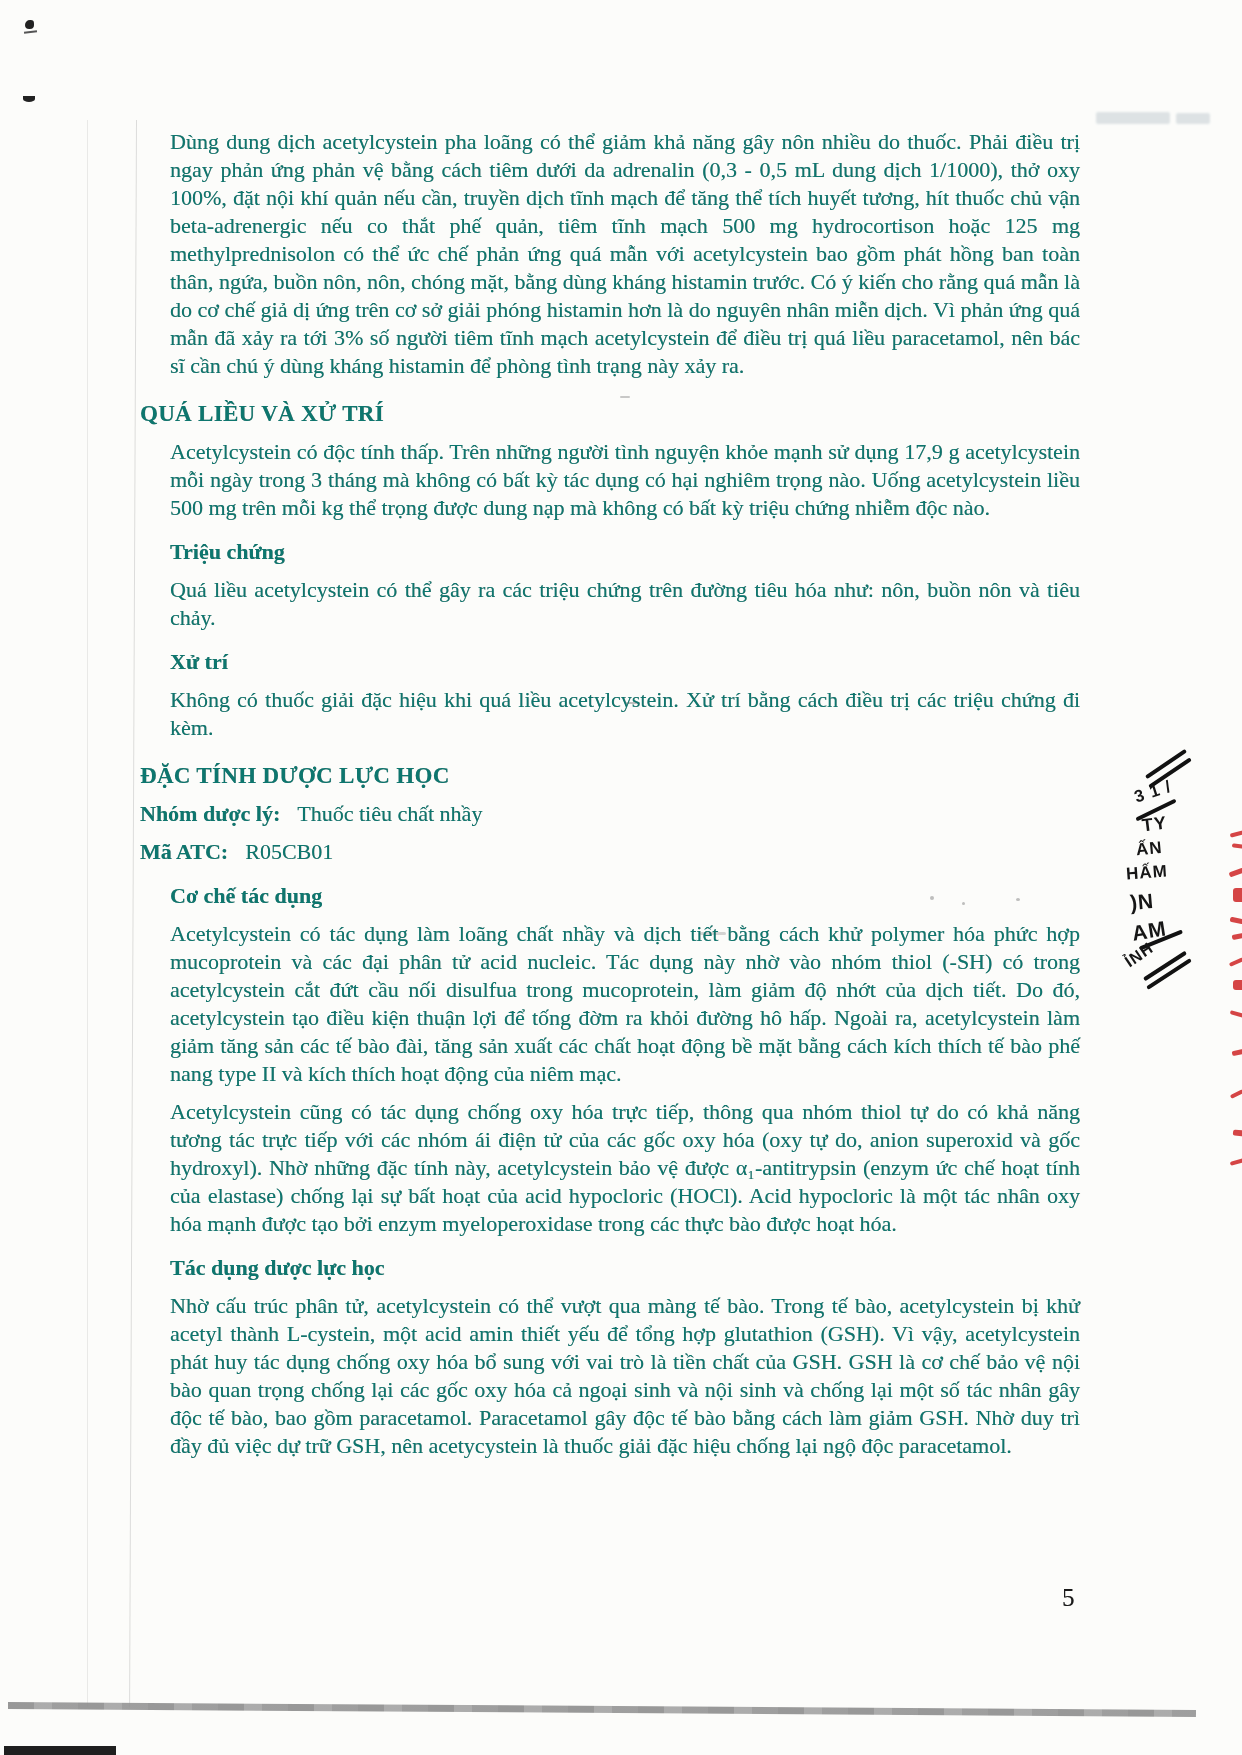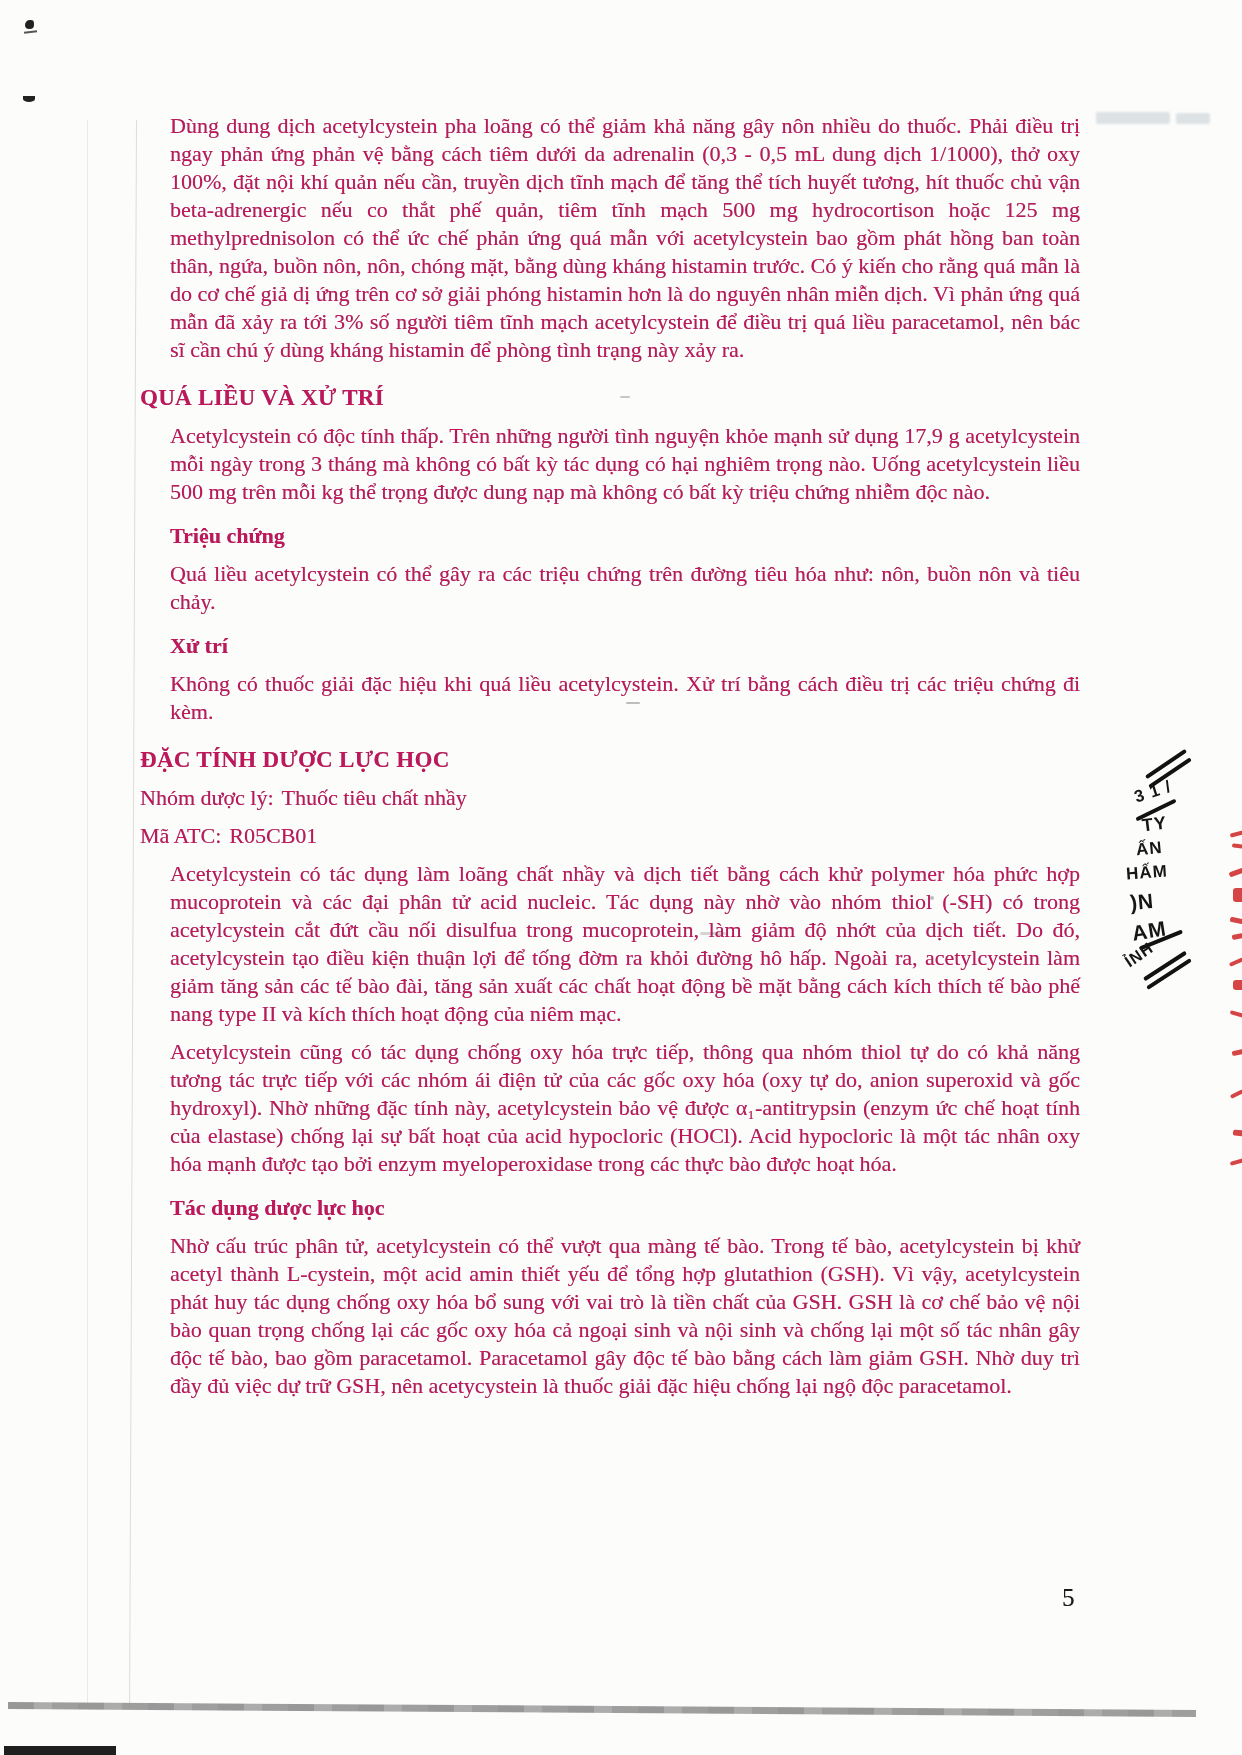--- a/index.html
+++ b/index.html
@@ -10,41 +10,41 @@
     position:relative;
     overflow:hidden;
   }
   .page{
     position:absolute;inset:0;
     background:#fcfcfa;
   }
   
   .content{
     position:absolute;
-    left:140px;top:112px;width:940px;
-    color:#be185d;
+    left:140px;top:128px;width:940px;
+    color:#0f766e;
     font-size:22px;line-height:28px;
     text-align:justify;
     text-shadow:0.2px 0.2px 0 rgba(0,0,0,0.38);
     filter:contrast(1.02);
   }
   .para{margin:10px 0 10px 30px;}
   .para.intro{margin-top:0;}
   .h1{
     font-size:23px;font-weight:bold;
     margin:20px 0 10px 0;line-height:28px;
     letter-spacing:0.3px;
     font-family:Liberation Serif, serif;
   }
   .h2{
     font-size:22px;font-weight:bold;
     margin:16px 0 10px 30px;line-height:28px;
   }
   .meta-line{margin:10px 0 10px 0;}
-  .label{font-weight:normal;margin-right:8px;}
+  .label{font-weight:bold;margin-right:17px;}
   
   .page-number{
     position:absolute;left:1062px;top:1584px;
     font-size:25px;color:#1a1a1a;
     text-shadow:0.2px 0.2px 0 rgba(0,0,0,0.4);
   }
   
   .speck{position:absolute;background:#222;}
   .speck-1{left:25px;top:20px;width:9px;height:9px;border-radius:60% 40% 50% 50%;}
   .speck-1b{left:24px;top:31px;width:13px;height:2px;transform:rotate(-6deg);background:#555;}
@@ -158,20 +158,21 @@
     <h1 class="h1">ĐẶC TÍNH DƯỢC LỰC HỌC</h1>
 
     <p class="meta-line">
       <span class="label">Nhóm dược lý:</span><span>Thuốc tiêu chất nhầy</span>
     </p>
 
     <p class="meta-line">
       <span class="label">Mã ATC:</span><span>R05CB01</span>
     </p>
 
+    <h2 class="h2">Cơ chế tác dụng</h2>
 
     <p class="para">Acetylcystein có tác dụng làm loãng chất nhầy và dịch tiết bằng cách khử polymer hóa phức hợp mucoprotein và các đại phân tử acid nucleic. Tác dụng này nhờ vào nhóm thiol (-SH) có trong acetylcystein cắt đứt cầu nối disulfua trong mucoprotein, làm giảm độ nhớt của dịch tiết. Do đó, acetylcystein tạo điều kiện thuận lợi để tống đờm ra khỏi đường hô hấp. Ngoài ra, acetylcystein làm giảm tăng sản các tế bào đài, tăng sản xuất các chất hoạt động bề mặt bằng cách kích thích tế bào phế nang type II và kích thích hoạt động của niêm mạc.</p>
 
     <p class="para">Acetylcystein cũng có tác dụng chống oxy hóa trực tiếp, thông qua nhóm thiol tự do có khả năng tương tác trực tiếp với các nhóm ái điện tử của các gốc oxy hóa (oxy tự do, anion superoxid và gốc hydroxyl). Nhờ những đặc tính này, acetylcystein bảo vệ được α₁-antitrypsin (enzym ức chế hoạt tính của elastase) chống lại sự bất hoạt của acid hypocloric (HOCl). Acid hypocloric là một tác nhân oxy hóa mạnh được tạo bởi enzym myeloperoxidase trong các thực bào được hoạt hóa.</p>
 
     <h2 class="h2">Tác dụng dược lực học</h2>
 
     <p class="para">Nhờ cấu trúc phân tử, acetylcystein có thể vượt qua màng tế bào. Trong tế bào, acetylcystein bị khử acetyl thành L-cystein, một acid amin thiết yếu để tổng hợp glutathion (GSH). Vì vậy, acetylcystein phát huy tác dụng chống oxy hóa bổ sung với vai trò là tiền chất của GSH. GSH là cơ chế bảo vệ nội bào quan trọng chống lại các gốc oxy hóa cả ngoại sinh và nội sinh và chống lại một số tác nhân gây độc tế bào, bao gồm paracetamol. Paracetamol gây độc tế bào bằng cách làm giảm GSH. Nhờ duy trì đầy đủ việc dự trữ GSH, nên acetycystein là thuốc giải đặc hiệu chống lại ngộ độc paracetamol.</p>
 
   </main>

